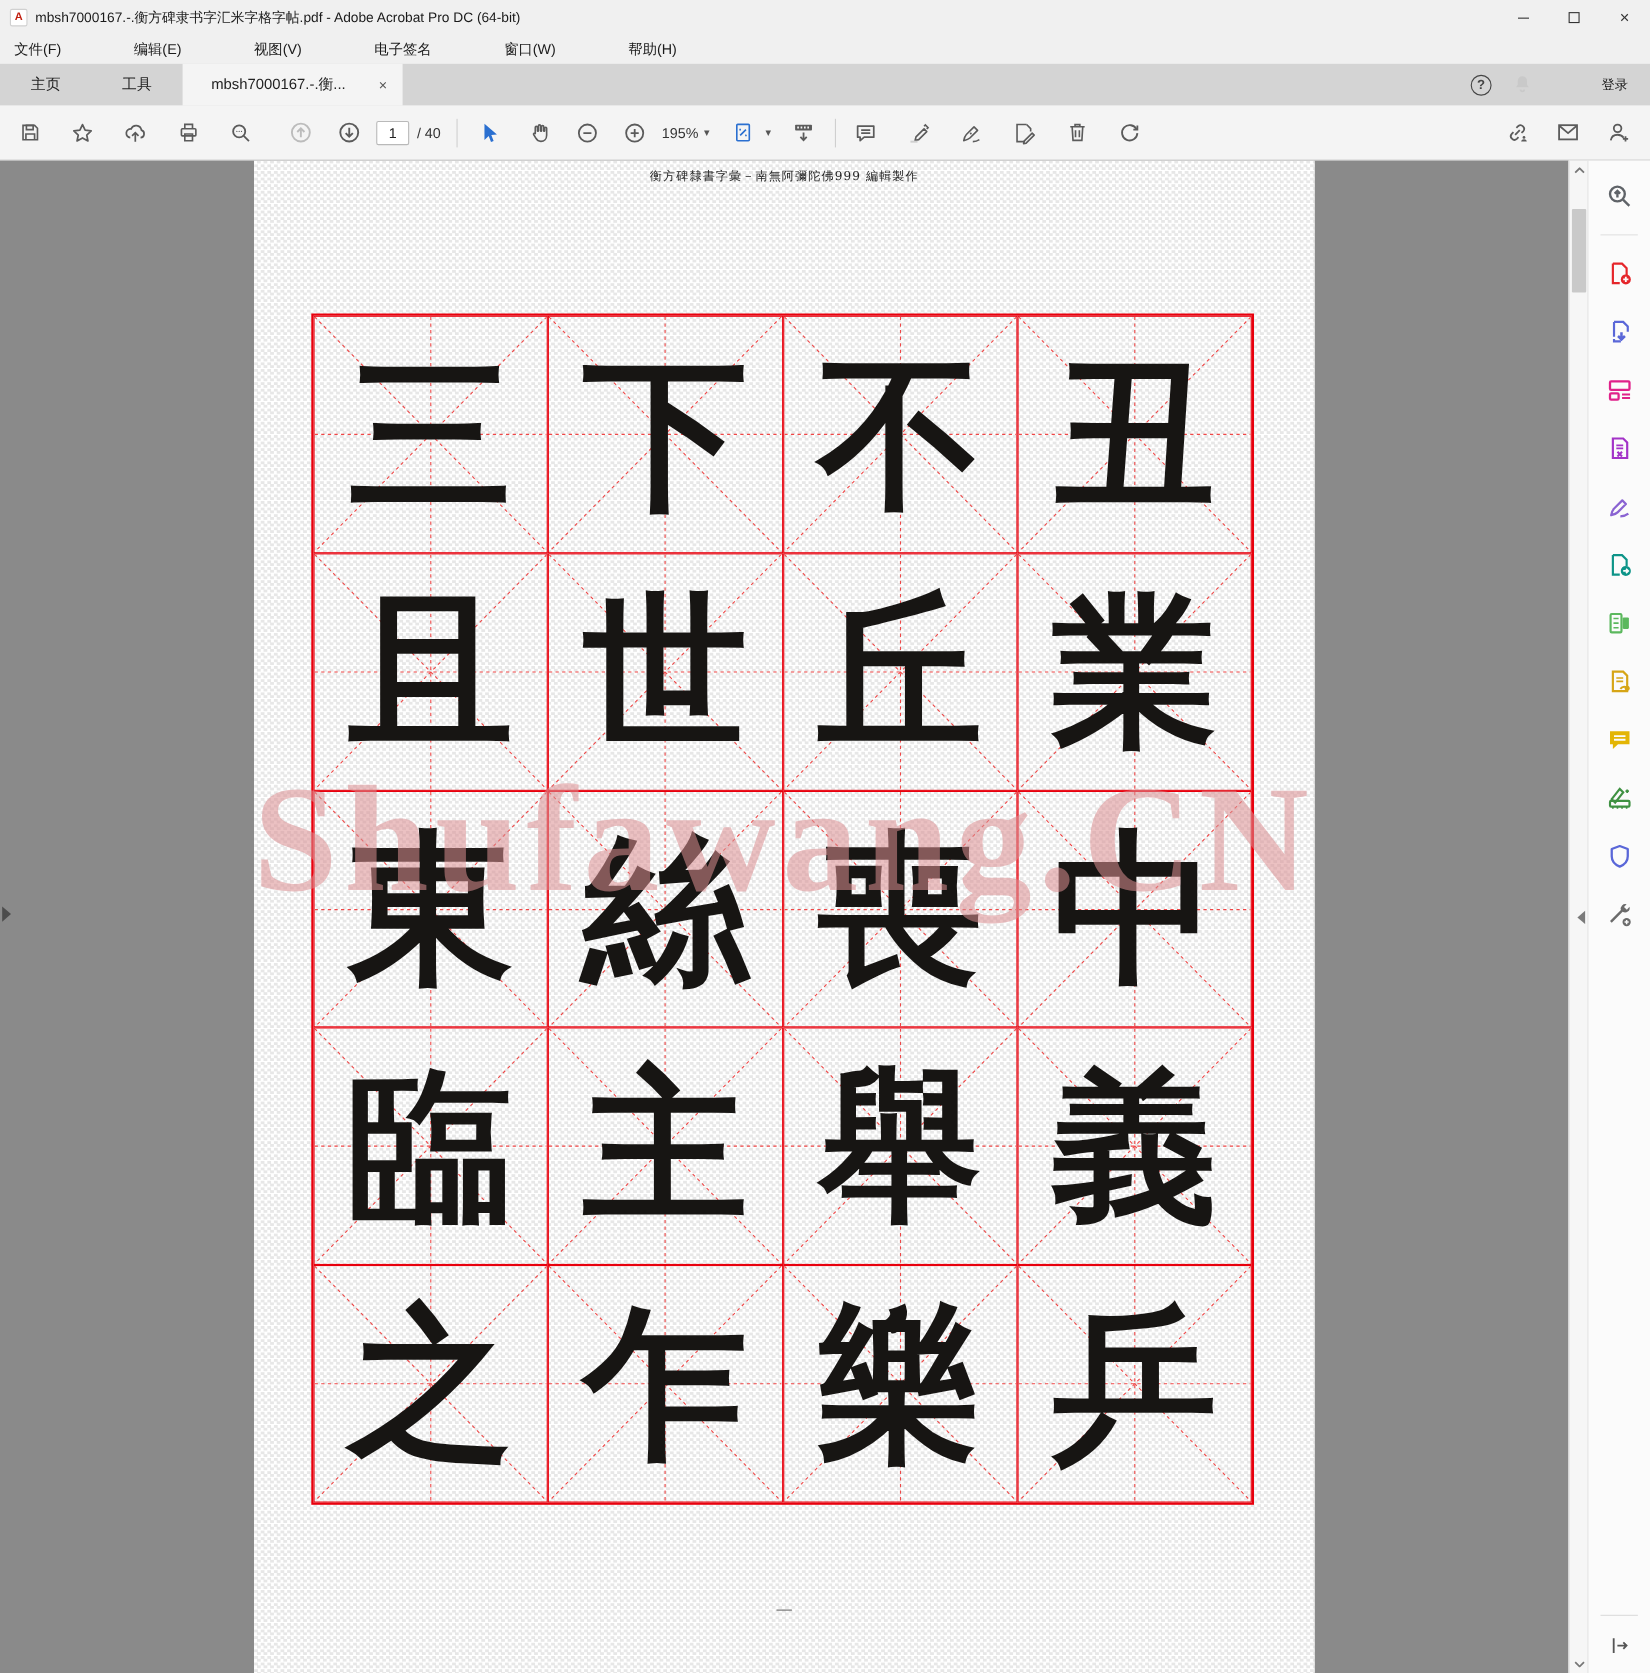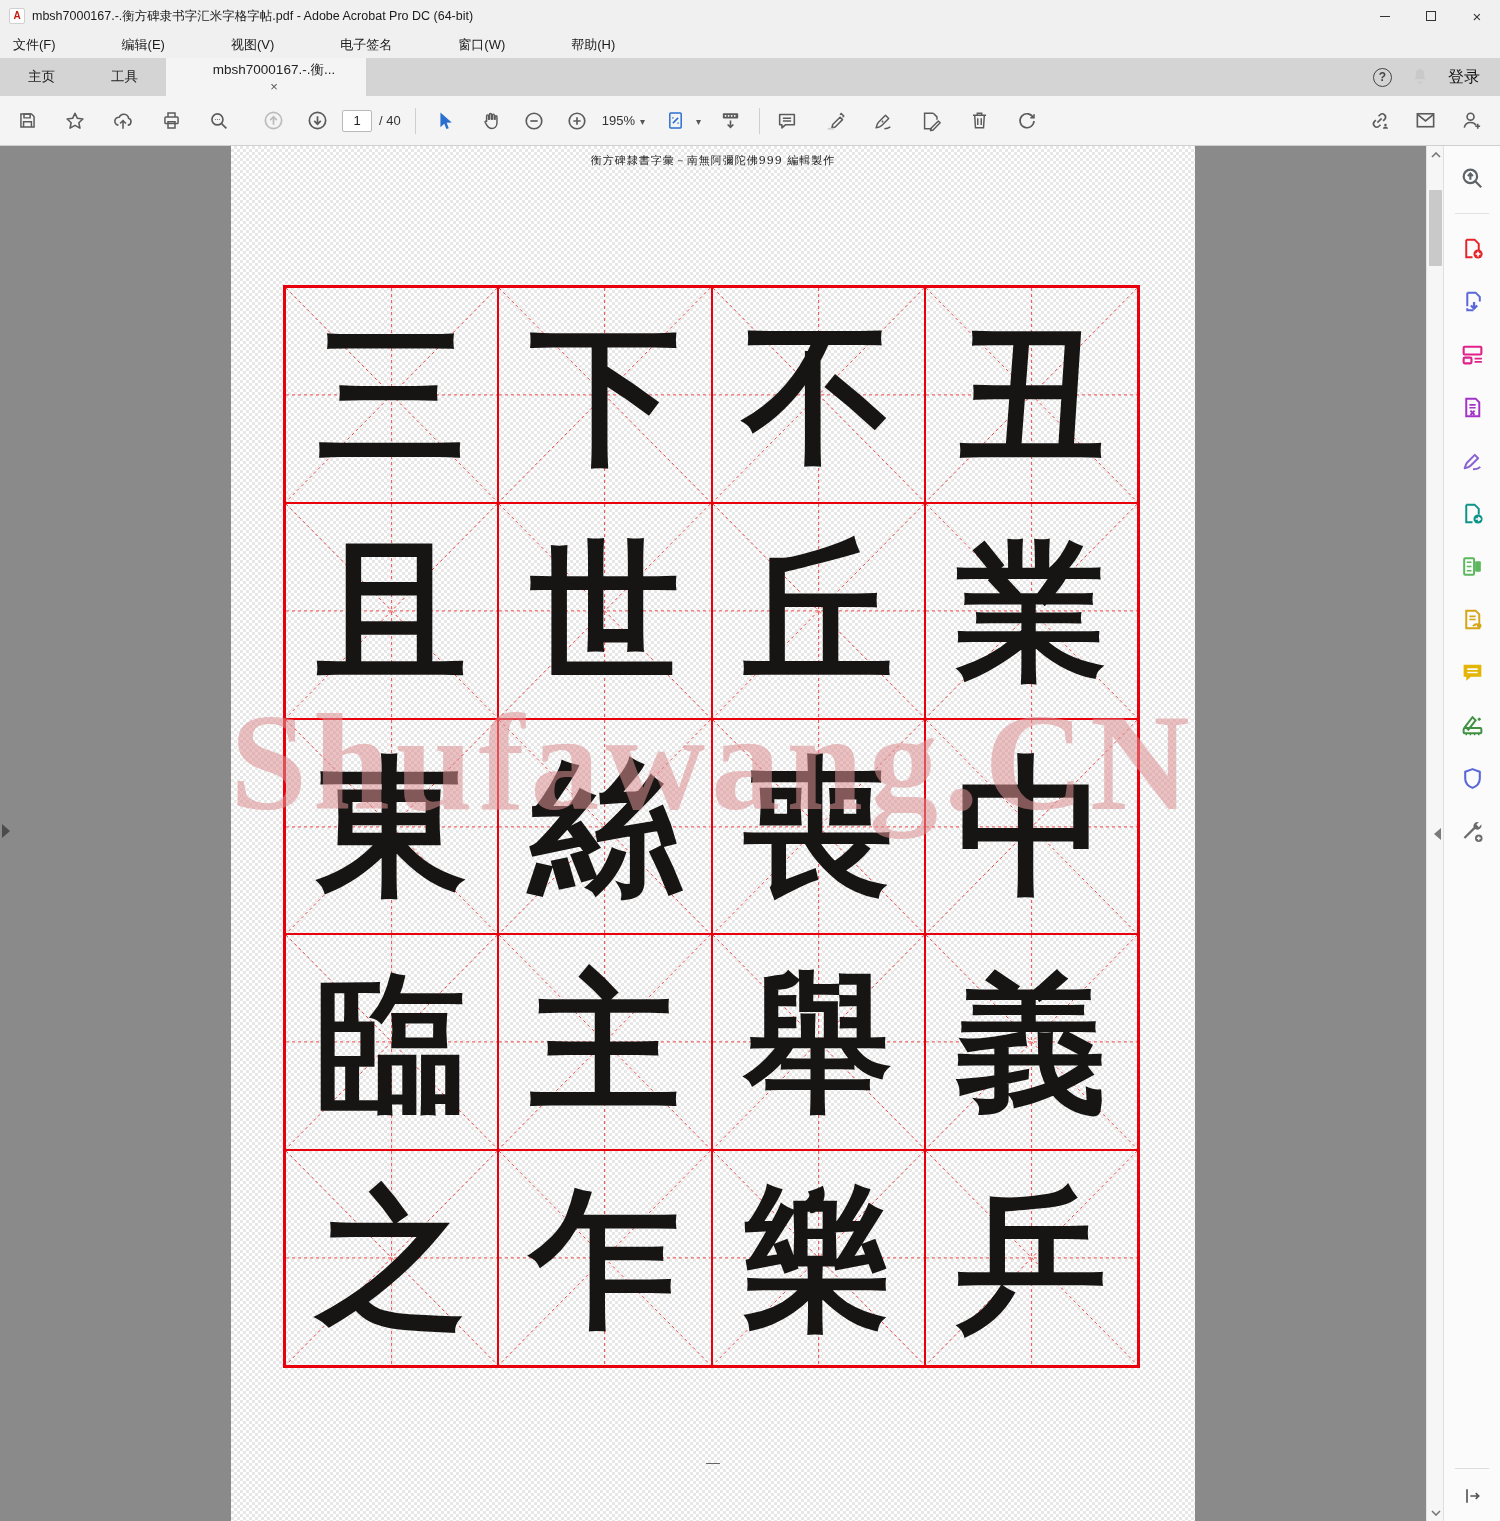--- a/index.html
+++ b/index.html
@@ -20,26 +20,26 @@
   .glyph-max { width:10px; height:10px; border:1px solid #333; display:block; }
   .glyph-close { font-size:15px; line-height:1; }
 
   
   .menubar { height:26px; background:var(--chrome-bg); display:flex; align-items:center; padding-left:4px; flex:0 0 auto;gap:48px; }
   .menu-item { padding:3px 9px; font-size:13px; color:#1a1a1a; cursor:default; }
 
   
   .tabbar { height:38px; background:var(--tabbar-bg); display:flex; align-items:stretch; flex:0 0 auto; }
   .tab { display:flex; align-items:center; padding:0 28px; font-size:13.5px; color:#222; }
-  .tab.doc { background:var(--toolbar-bg); width:200px; justify-content:center; padding:0 10px 0 26px;flex-direction:column; }
+  .tab.doc { background:var(--toolbar-bg); width:200px; justify-content:space-between; padding:0 10px 0 26px; }
   .tab-close { color:#555; font-size:13px; padding:0 4px; }
   .tabbar-right { margin-left:auto; display:flex; align-items:center; gap:18px; padding-right:20px; }
   .help-circle { width:19px; height:19px; border:1.6px solid #444; border-radius:50%; display:flex;
                  align-items:center; justify-content:center; font-size:12px; font-weight:bold; color:#444; }
-  .signin { font-size:16px; color:#111; }
+  .signin { font-size:12px; color:#111;margin-left:44px; }
 
   
   .toolbar { height:50px; background:var(--toolbar-bg); border-bottom:1px solid #cfcfcf;
              display:flex; align-items:center; flex:0 0 auto; }
   .tbtn { width:30px; height:30px; display:flex; align-items:center; justify-content:center;
           color:var(--toolbar-icon); flex:0 0 auto; }
   .tbtn svg { display:block; }
   .tbtn.blue { color:var(--accent-blue); }
   .tbtn.disabled { color:var(--disabled-icon); }
   .tsep { width:1px; height:26px; background:#cfcfcf; margin:0 8px; flex:0 0 auto; }

